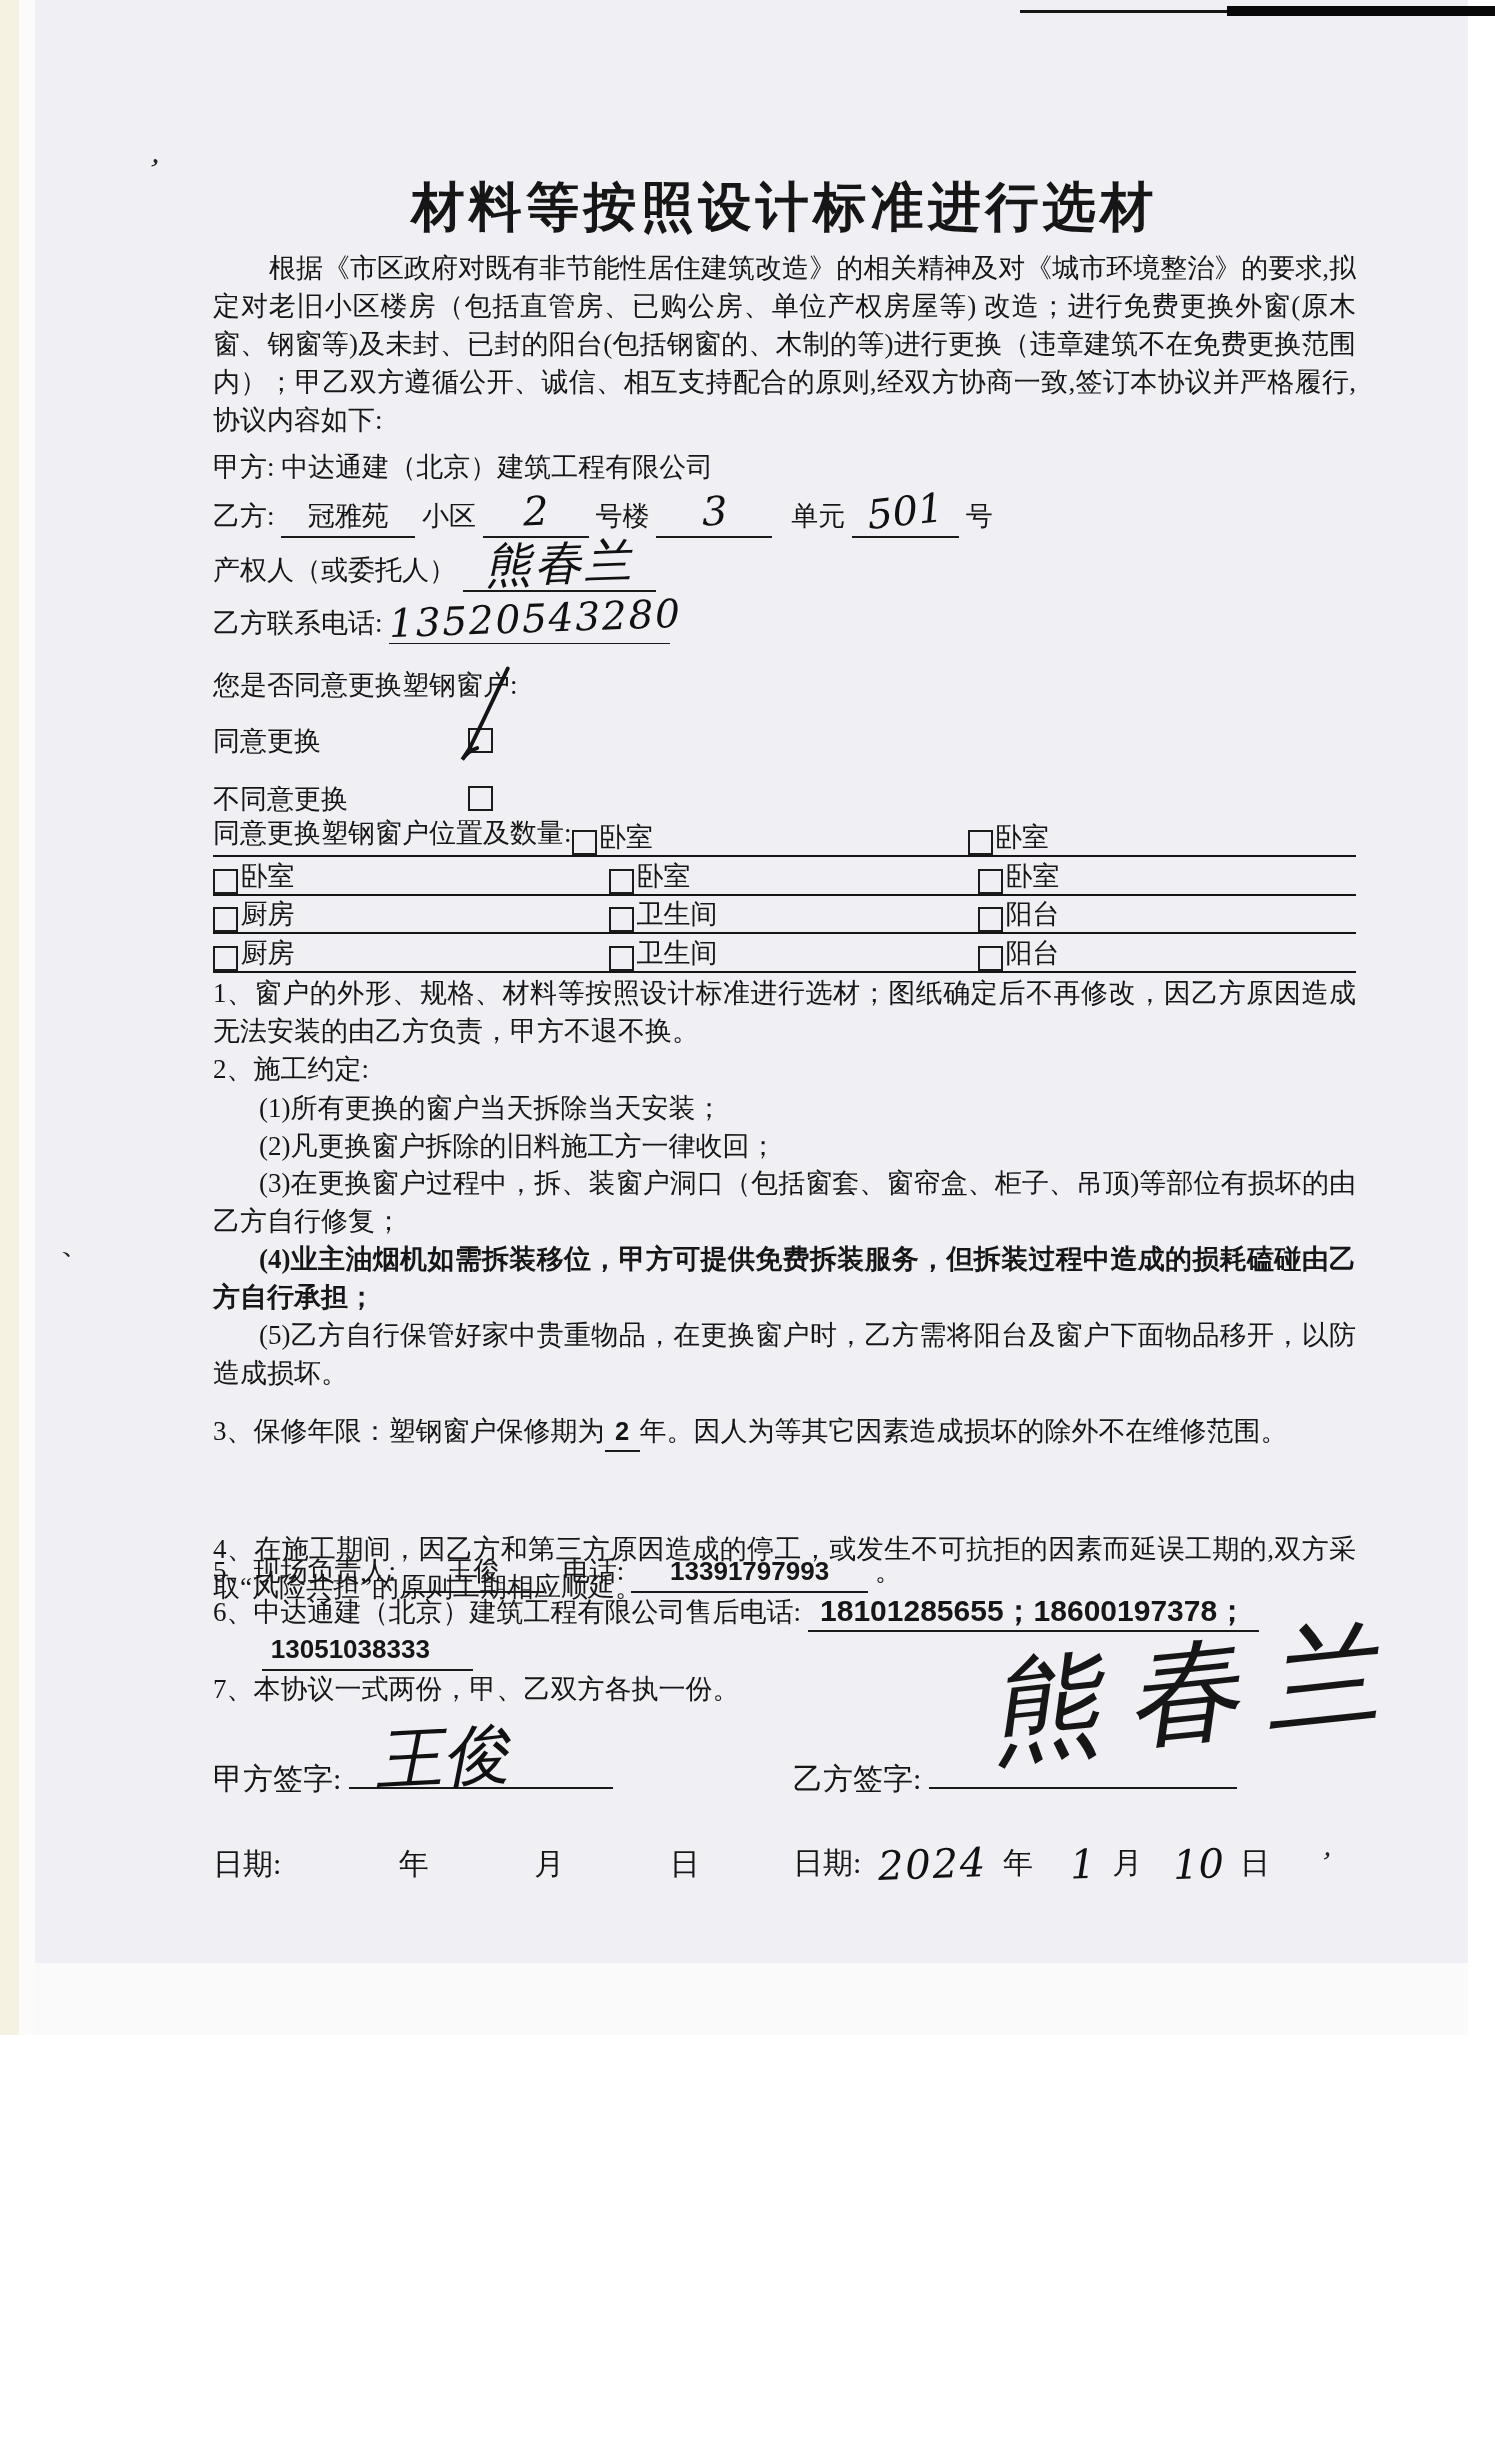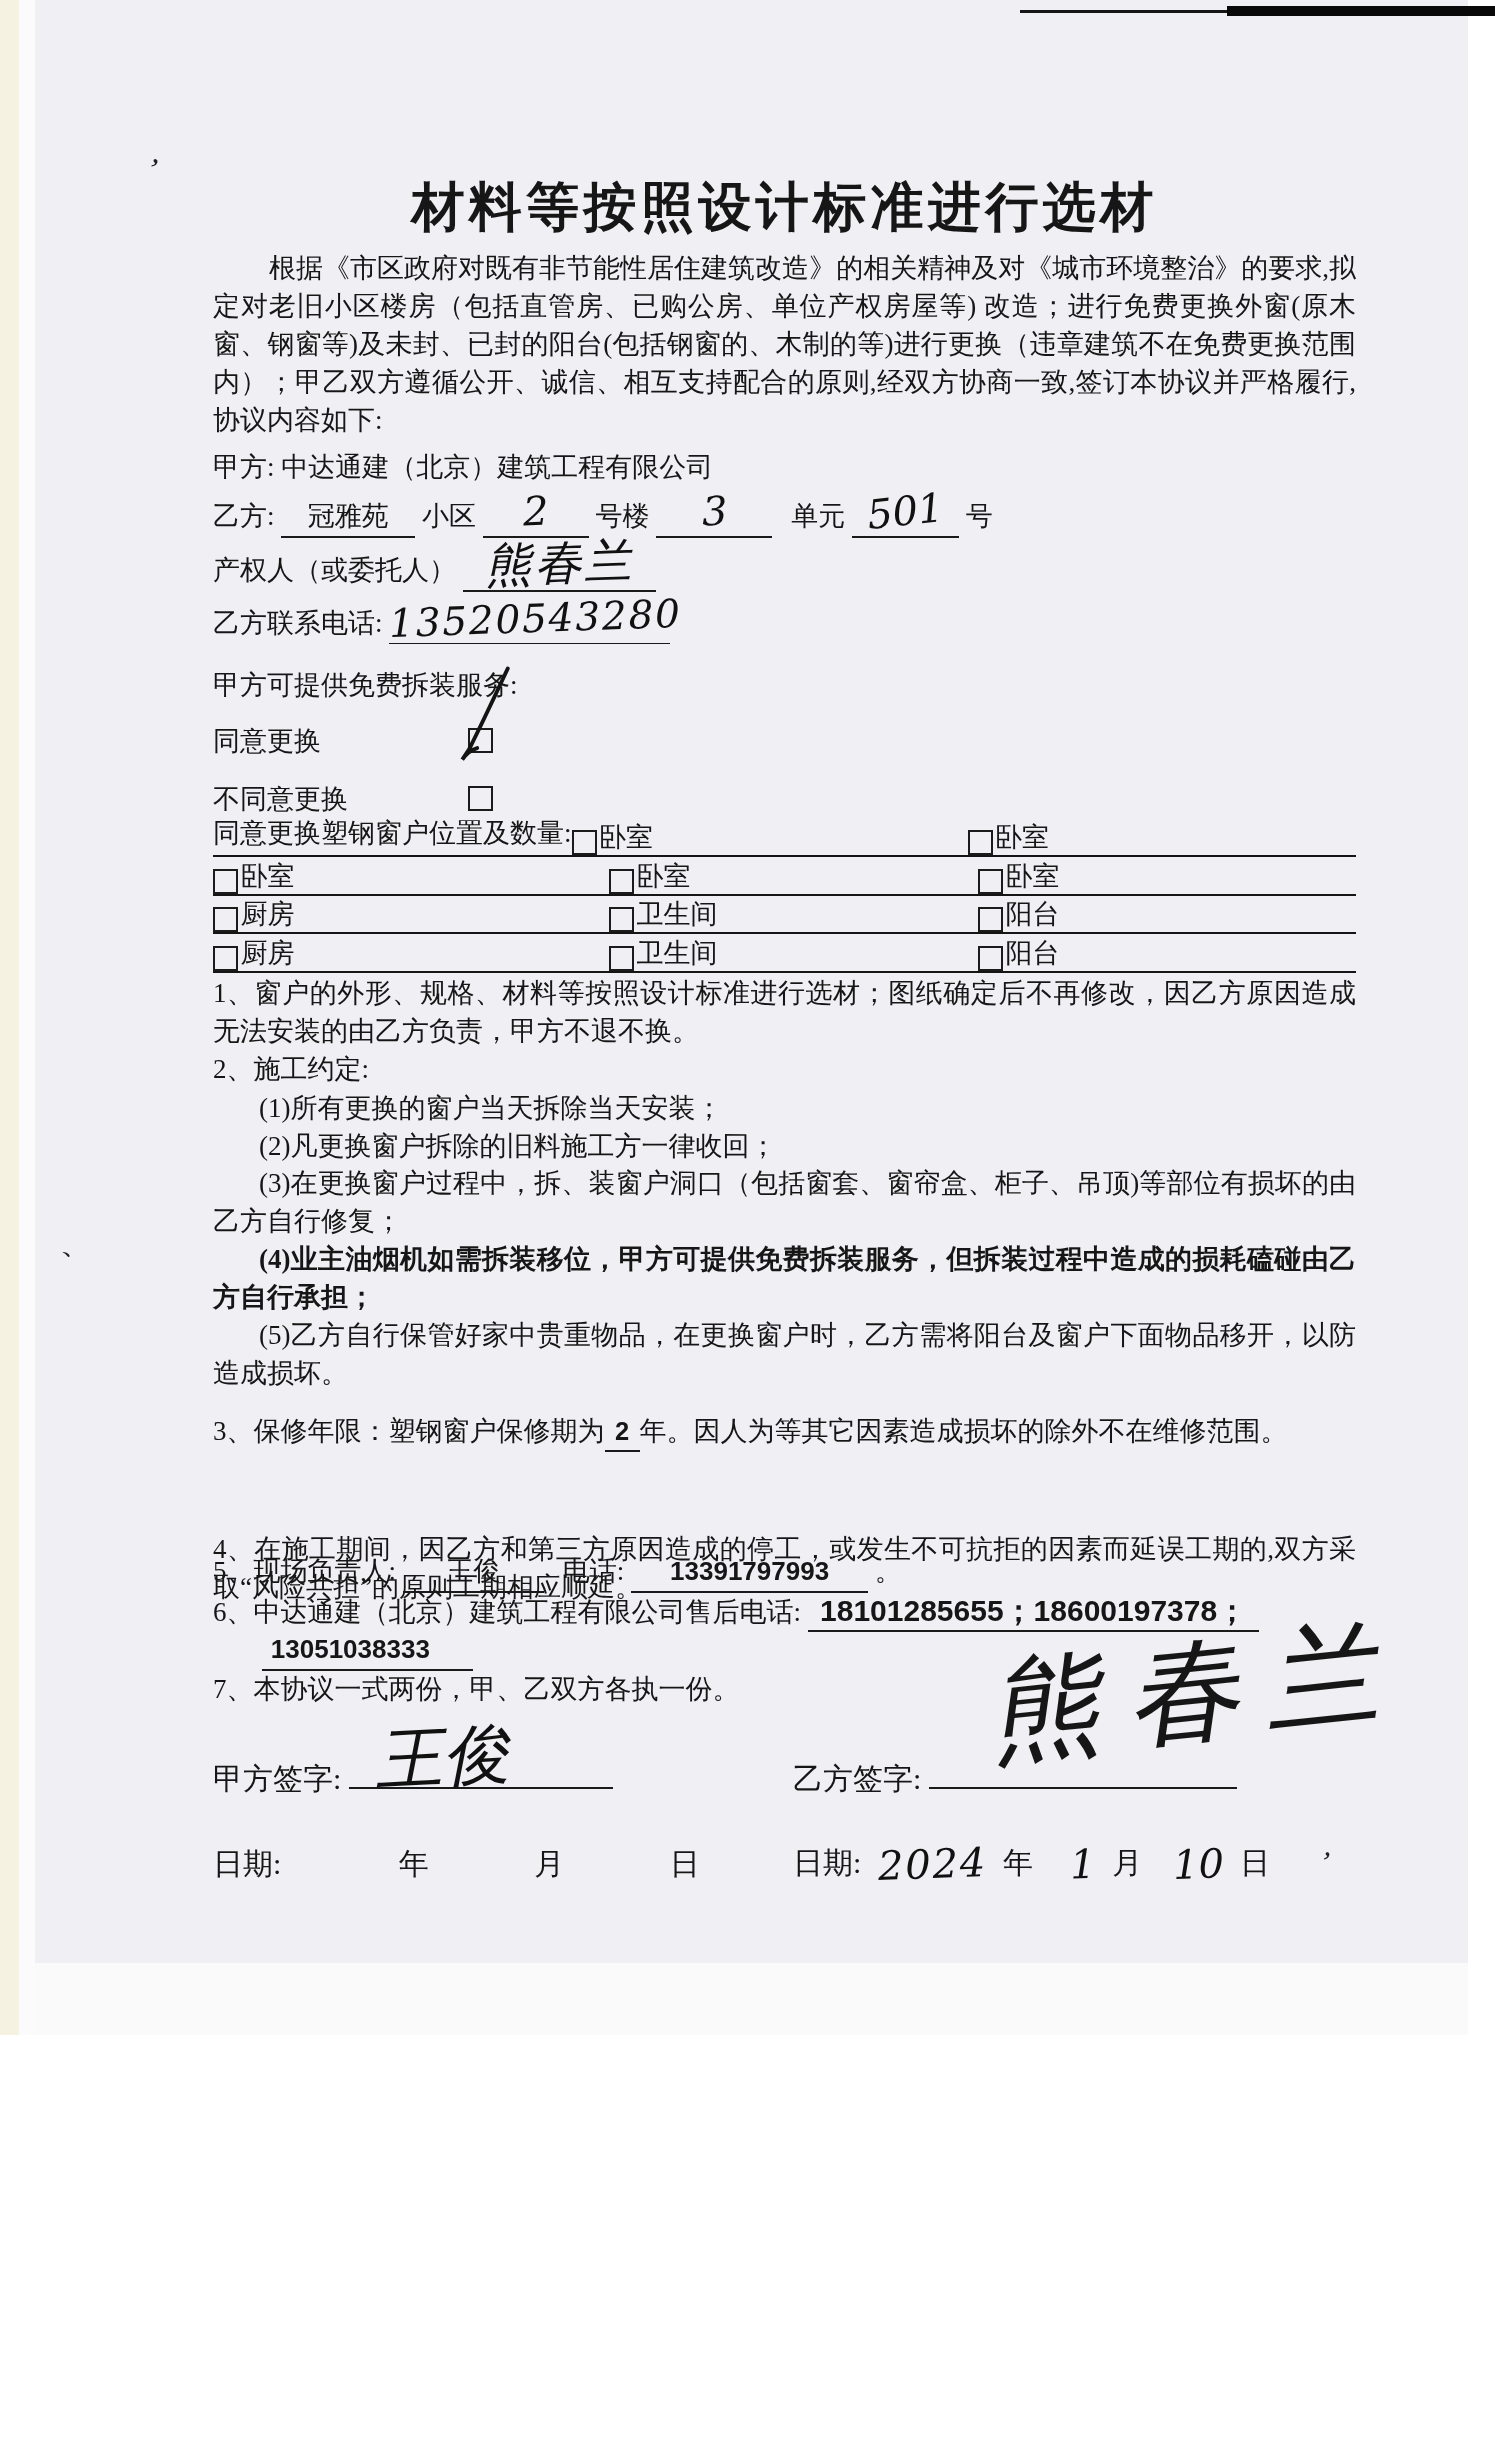--- a/index.html
+++ b/index.html
@@ -108,21 +108,21 @@
       <div class="line" style="top:542px;">
         <span>产权人（或委托人）</span>
         <span class="u" style="width:193px;"><span class="hw hw-val" style="font-size:47px;letter-spacing:2.6px;">熊春兰</span></span>
       </div>
 
       <div class="line" style="top:596px;">
         <span>乙方联系电话:</span>
         <span class="u" style="width:281px;border-bottom-width:1.8px;"><span class="hw hw-val" style="font-size:39px;letter-spacing:1.8px;">13520543280</span></span>
       </div>
 
-      <div class="line" style="top:658px;">甲方可提供免费拆装服务:</div>
+      <div class="line" style="top:658px;">您是否同意更换塑钢窗户:</div>
 
       <div class="line" style="top:714px;">
         <span class="chk-label">同意更换</span>
         <span class="box">
           <svg class="tick" width="56" height="98" viewBox="0 0 64 112">
             <path d="M58 4 C 44 34, 26 72, 14 96 l -8 12 c 5 -7, 10 -11, 17 -13" stroke="#141414" stroke-width="4.5" fill="none" stroke-linecap="round"></path>
           </svg>
         </span>
       </div>
 

